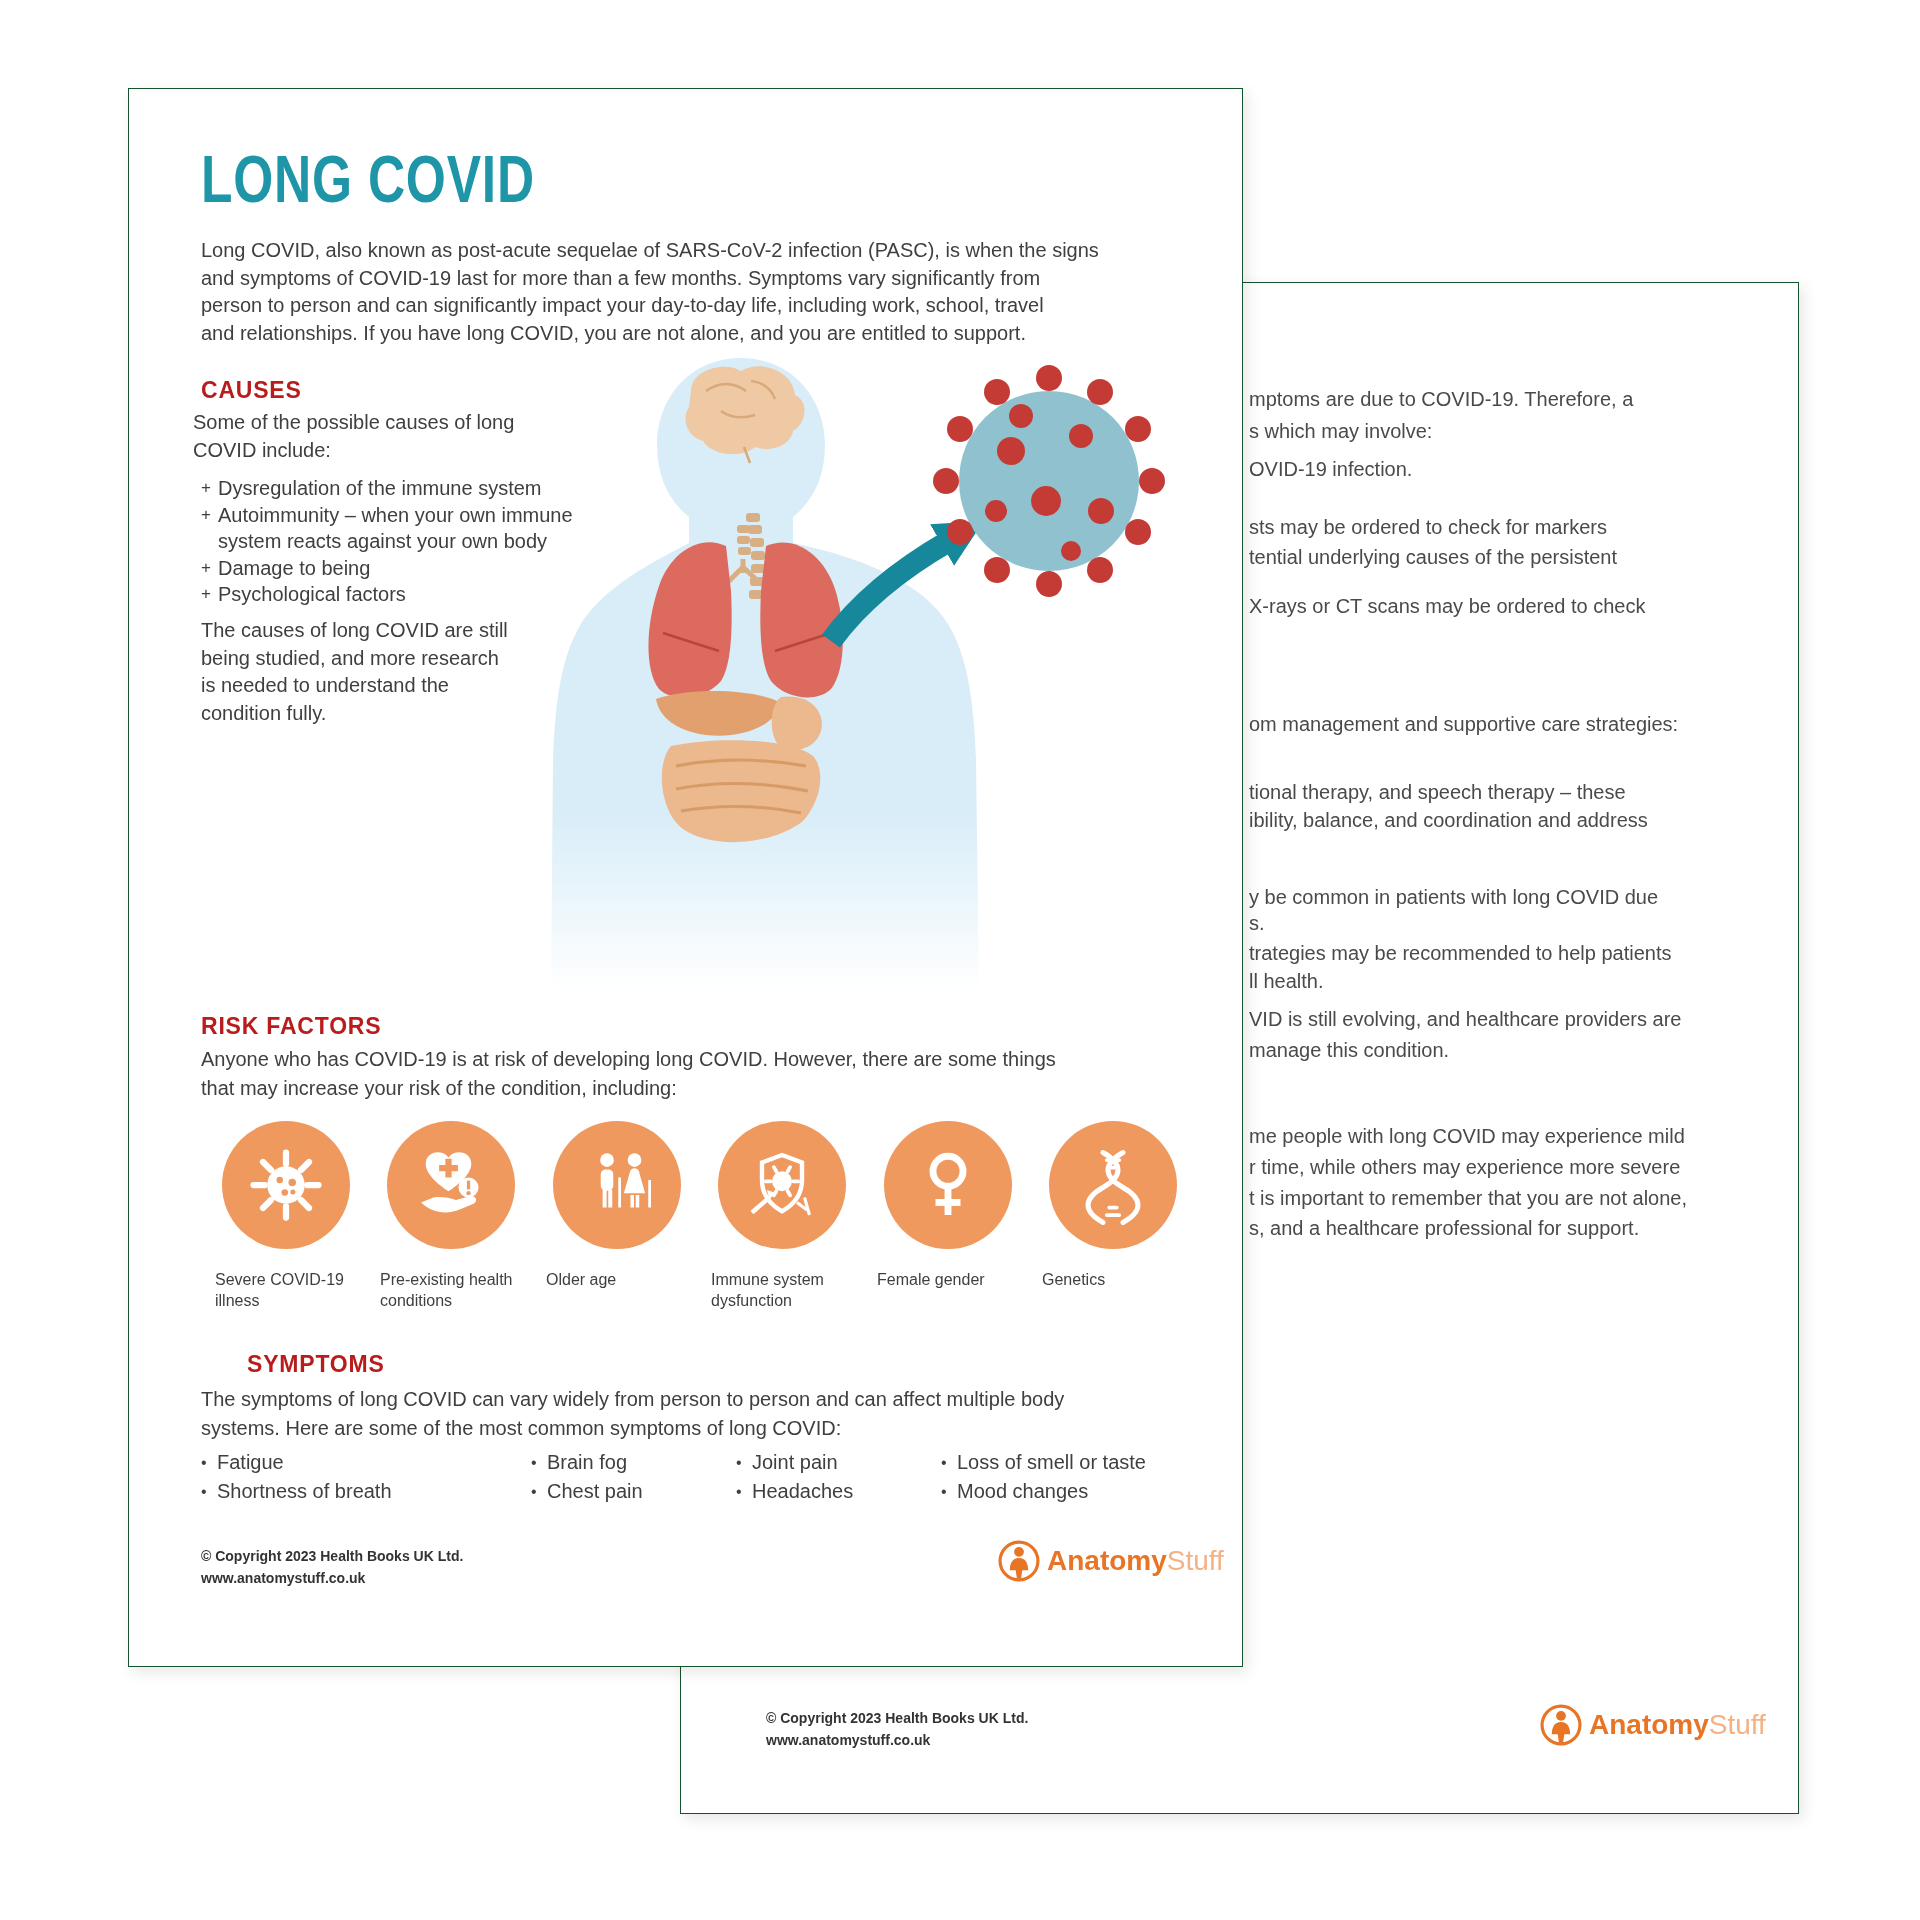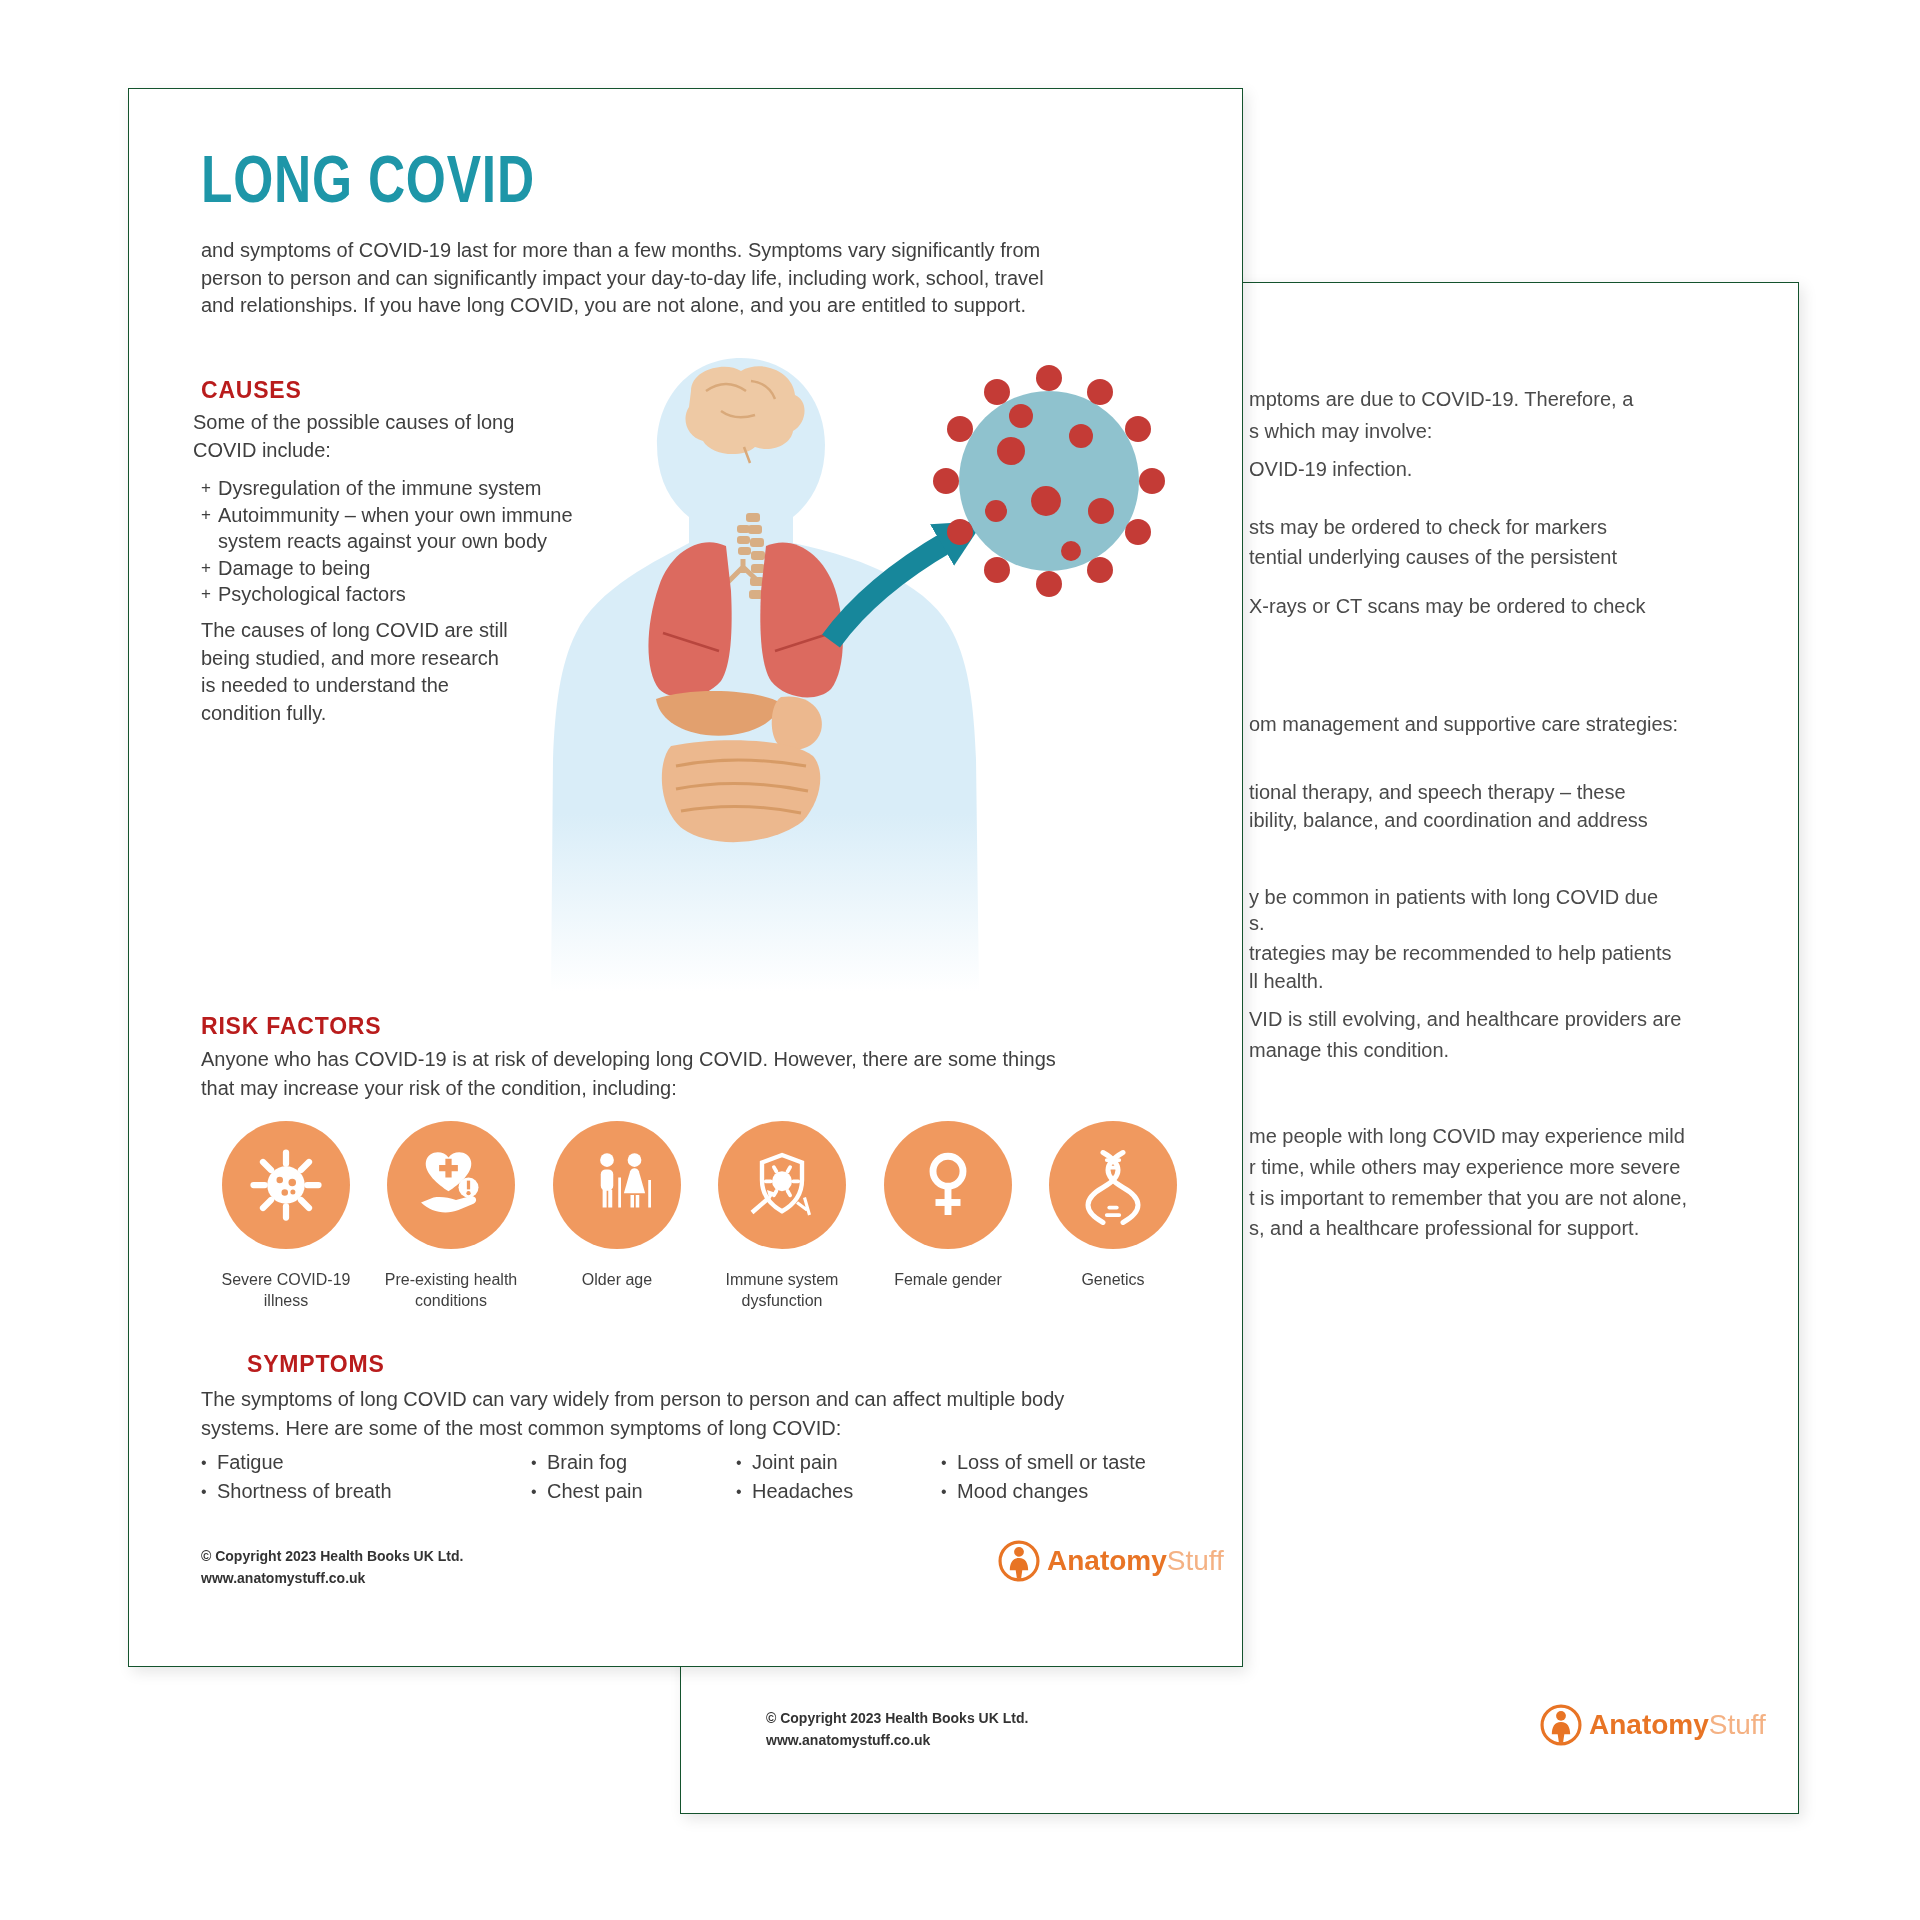--- a/index.html
+++ b/index.html
@@ -22,21 +22,21 @@
   .fp-causes-lead{position:absolute;left:64px;top:320px;}
   .fp-causes-bullets{position:absolute;left:72px;top:386px;width:420px;}
   .cb{position:relative;padding-left:17px;font-size:20px;line-height:26.5px;white-space:nowrap;}
   .cb::before{content:"+";position:absolute;left:0;top:0;font-size:17px;}
   .cb.cont::before{content:"";}
   .fp-causes-outro{position:absolute;left:72px;top:528px;}
   .fp-illustration{position:absolute;left:412px;top:242px;width:660px;height:660px;}
   .fp-risk-h{left:72px;top:924px;}
   .fp-risk-lead{position:absolute;left:72px;top:956px;}
   .fp-risk-lead .para-line{line-height:29px;}
-  .icon-cell{position:absolute;top:1032px;width:160px;text-align:center;}
+  .icon-cell{position:absolute;top:1032px;width:160px;text-align:left;}
   .icon-circle{width:128px;height:128px;border-radius:50%;background:#f0995f;margin:0 auto;
                display:flex;align-items:center;justify-content:center;}
   .icon-circle svg{width:80px;height:80px;}
   .icon-label{margin:20px auto 0 auto;width:142px;font-size:16px;line-height:21px;color:#3f3f3f;}
   .fp-sym-h{left:72px;top:1262px;margin-left:46px;}
   .fp-sym-lead{position:absolute;left:72px;top:1296px;}
   .fp-sym-lead .para-line{line-height:29px;}
   .sym-col{position:absolute;top:1359px;}
   .sb{position:relative;padding-left:16px;font-size:20px;line-height:29px;white-space:nowrap;}
   .sb::before{content:"\2022";position:absolute;left:0;top:0;font-size:16px;line-height:29px;}
@@ -91,20 +91,21 @@
         <span>Anatomy</span><span class="light">Stuff</span>
       </div>
     </div>
   </div>
 
   <div class="page front">
 
     <div class="fp-title">LONG COVID</div>
 
     <div class="fp-intro">
+      <div class="para-line">Long COVID, also known as post-acute sequelae of SARS-CoV-2 infection (PASC), is when the signs</div>
       <div class="para-line">and symptoms of COVID-19 last for more than a few months. Symptoms vary significantly from</div>
       <div class="para-line">person to person and can significantly impact your day-to-day life, including work, school, travel</div>
       <div class="para-line">and relationships. If you have long COVID, you are not alone, and you are entitled to support.</div>
     </div>
 
     <div class="sec-h fp-causes-h">CAUSES</div>
 
     <div class="fp-causes-lead">
       <div class="para-line">Some of the possible causes of long</div>
       <div class="para-line">COVID include:</div>

